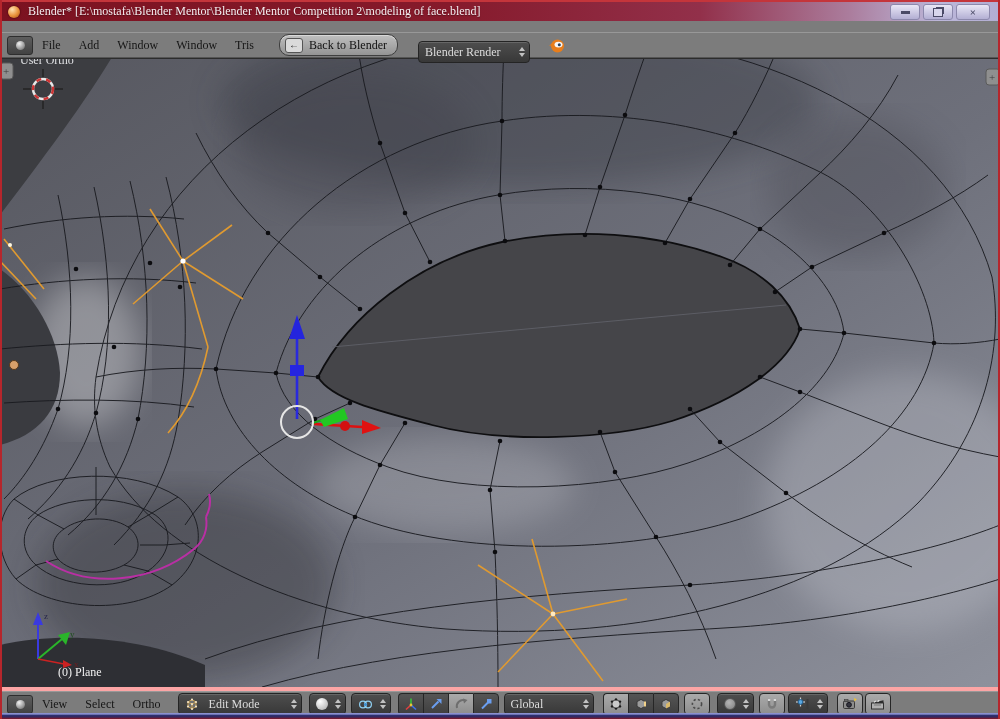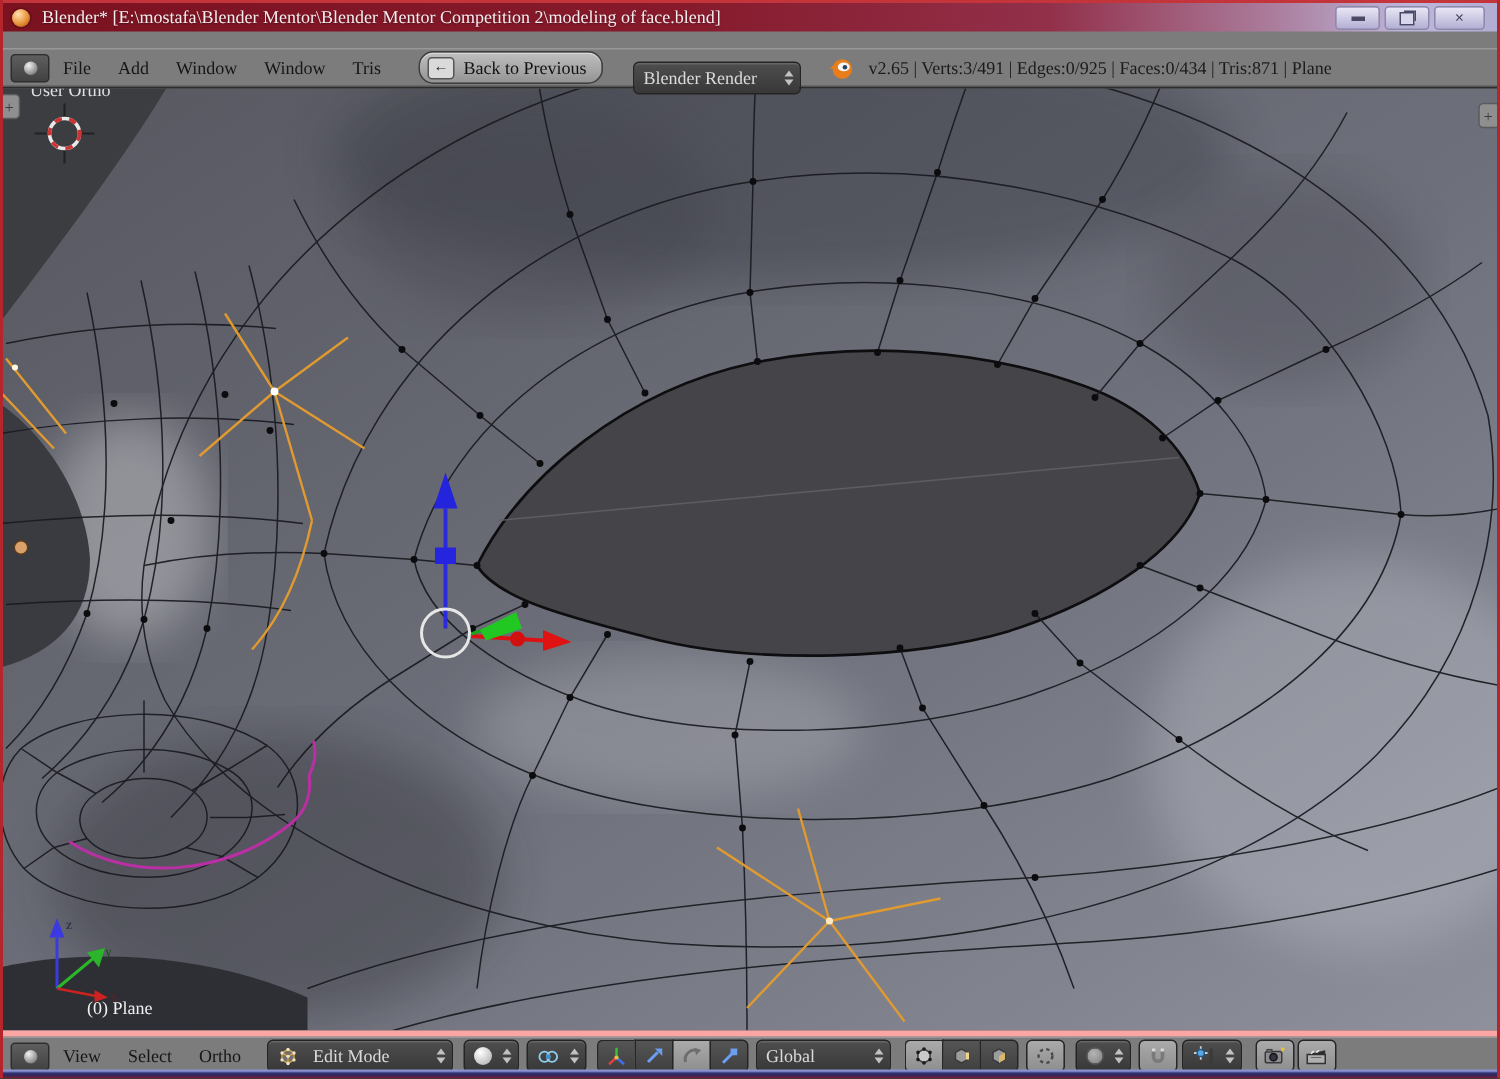--- a/index.html
+++ b/index.html
@@ -92,36 +92,35 @@
     <span class="edbtn">
         <span class="edcirc"></span>
       </span>
     <span class="menu">File</span>
     <span class="menu">Add</span>
     <span class="menu">Window</span>
     <span class="menu">Window</span>
     <span class="menu">Tris</span>
     <span class="backbtn">
       <span class="backicon">←</span>
-      <span>Back to Previous</span>
+      <span>Back to Blender</span>
     </span>
     <span class="dd" style="margin-left:20px;width:100px;justify-content:space-between;margin-top:14px;">
       <span>Blender Render</span>
       <span class="arr">
           <span class="tri up"></span>
           <span class="tri down"></span>
         </span>
     </span>
     <svg class="logo" viewBox="0 0 17 17">
       <circle cx="9.5" cy="9" r="6.5" fill="#e87d1a"></circle>
       <path d="M1,9 C4,5.5 8,4 12,4.5 L9,7 Z" fill="#e87d1a"></path>
       <ellipse cx="10.5" cy="7.6" rx="4" ry="2.9" fill="#f6f6f6"></ellipse>
       <circle cx="11.3" cy="7.8" r="1.5" fill="#28415e"></circle>
     </svg>
-    <span class="stats">v2.65 | Verts:3/491 | Edges:0/925 | Faces:0/434 | Tris:871 | Plane</span>
   </div>
 
   <div class="viewport">
     <svg width="1000" height="640" viewBox="0 0 1000 640">
       <defs>
         <linearGradient id="face" x1="0" y1="0" x2="1" y2="1">
           <stop offset="0" stop-color="#56575f"></stop>
             <stop offset="0.55" stop-color="#6e707b"></stop>
             <stop offset="1" stop-color="#8e919c"></stop>
         </linearGradient>

